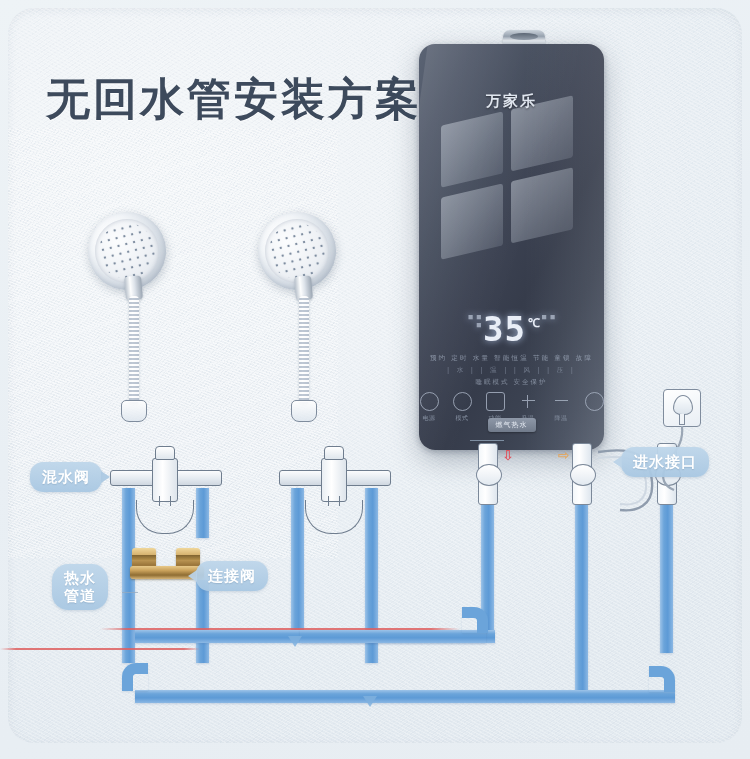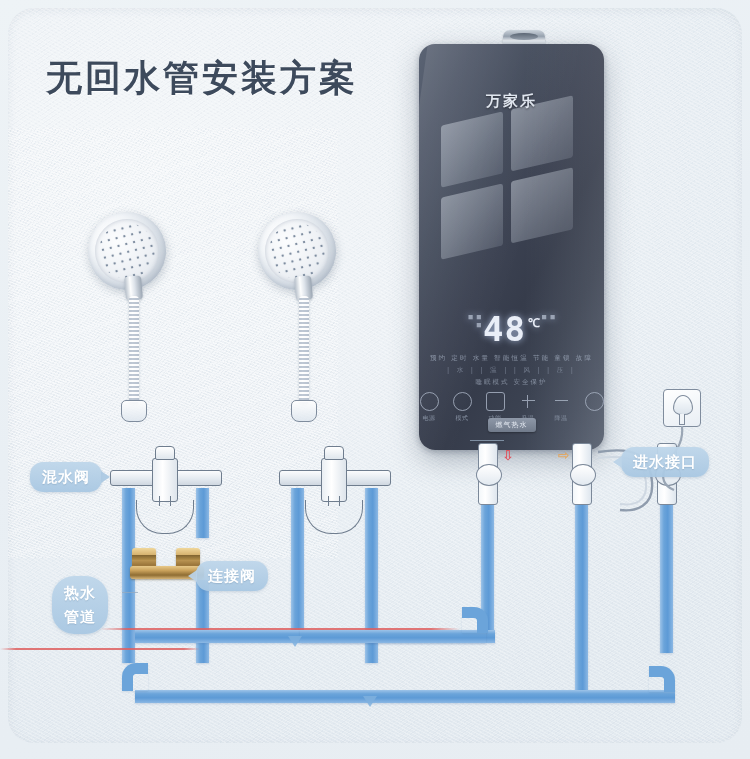--- a/index.html
+++ b/index.html
@@ -31,22 +31,22 @@
   .wall-grain{
     position:absolute; left:0; top:120px; width:330px; height:430px;
     background:
       repeating-linear-gradient(18deg, rgba(255,255,255,.8) 0 1px, rgba(0,0,0,0) 1px 2.5px),
       repeating-linear-gradient(-62deg, rgba(190,200,212,.25) 0 1px, rgba(0,0,0,0) 1px 3px);
     opacity:.55; filter:blur(.2px);
   }
 
   
   .title{
-    position:absolute; left:46px; top:54px;
-    font-size:36px; font-weight:bold; letter-spacing:3px;
+    position:absolute; left:46px; top:70px;
+    font-size:44px; font-weight:bold; letter-spacing:3px;
     color:#3d4a5c;
     text-shadow:0 1px 1px rgba(255,255,255,.85);
   }
 
   
   .heater-wrap{ position:absolute; left:419px; top:30px; width:210px; height:420px; }
   .flue{
     position:absolute; left:50%; top:0; transform:translateX(-50%);
     width:42px; height:18px; border-radius:7px 7px 3px 3px;
     background:linear-gradient(180deg,#cfd6de 0%,#9aa5b2 35%,#eef2f6 60%,#b5bec9 100%);
@@ -427,21 +427,21 @@
           <i></i>
       </div>
       <div class="gloss"></div>
       <div class="gloss2"></div>
 
       <div class="brand">万家乐</div>
 
       <div class="led">
         <div class="led-main">
           <span class="led-side-l">■ ■ ■</span>
-          <span>48</span><span class="led-unit">℃</span>
+          <span>35</span><span class="led-unit">℃</span>
           <span class="led-side-r">■ ■</span>
         </div>
         <div class="led-row">预约 定时 水量 智能恒温 节能 童锁 故障</div>
         <div class="led-row2">| 水 | | 温 | | 风 | | 压 |</div>
         <div class="led-row3">睡眠模式  安全保护</div>
       </div>
 
       <div class="keys">
         <div class="key">
           <div class="glyph"></div>
@@ -494,21 +494,21 @@
   <div class="socket">
     <div class="plug"></div>
   </div>
   <div class="plug-pin" style="left:679px; top:414px;"></div>
   <svg width="70" height="70" style="position:absolute; left:660px; top:420px; overflow:visible;">
     <path d="M22,6 C 24,26 12,34 6,46 C 0,58 4,66 14,70" fill="none" stroke="#9aa6b5" stroke-width="2.2"></path>
   </svg>
 
   <div class="label ptr-right" style="left:30px; top:462px;">混水阀</div>
 
-  <div class="label two" style="left:52px; top:576px; line-height:24px;border-radius:22px;">热水
+  <div class="label two" style="left:52px; top:564px; line-height:18px;">热水
 管道</div>
 
   <div class="label ptr-left" style="left:196px; top:561px;">连接阀</div>
 
 
   <div class="label ptr-left" style="left:621px; top:447px;">进水接口</div>
 
   <div class="leader" style="left:470px; top:440px; width:34px;"></div>
   <div class="leader" style="left:122px; top:592px; width:16px;"></div>
 </div>

